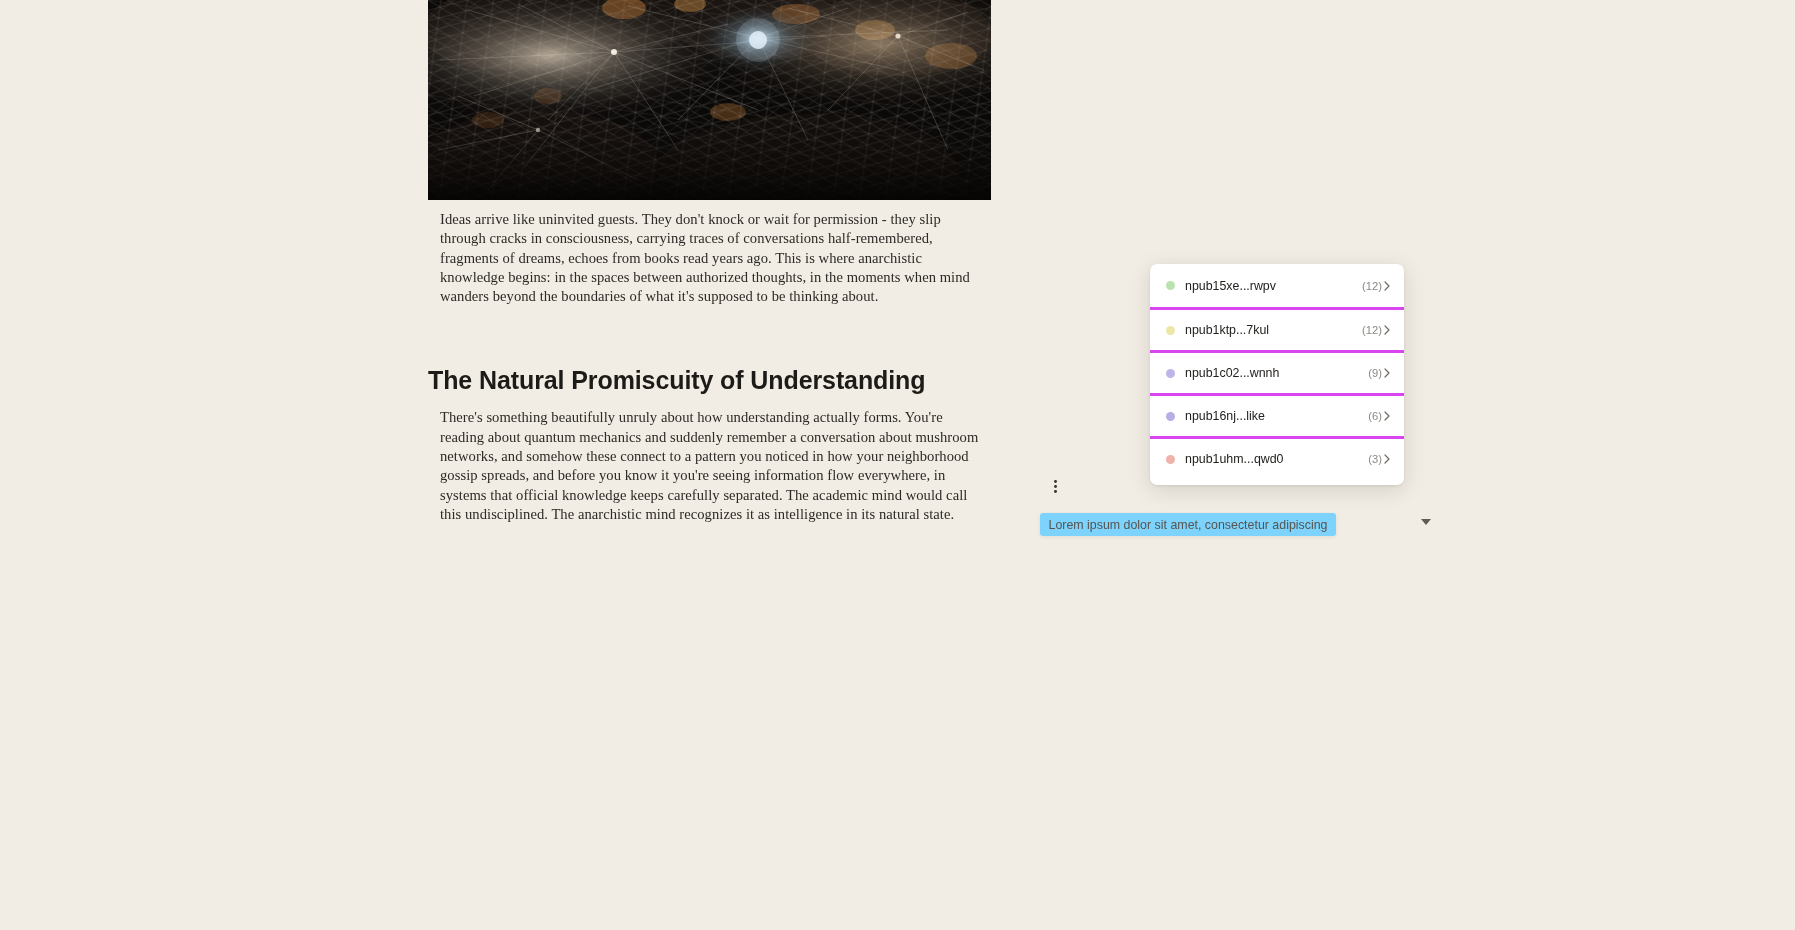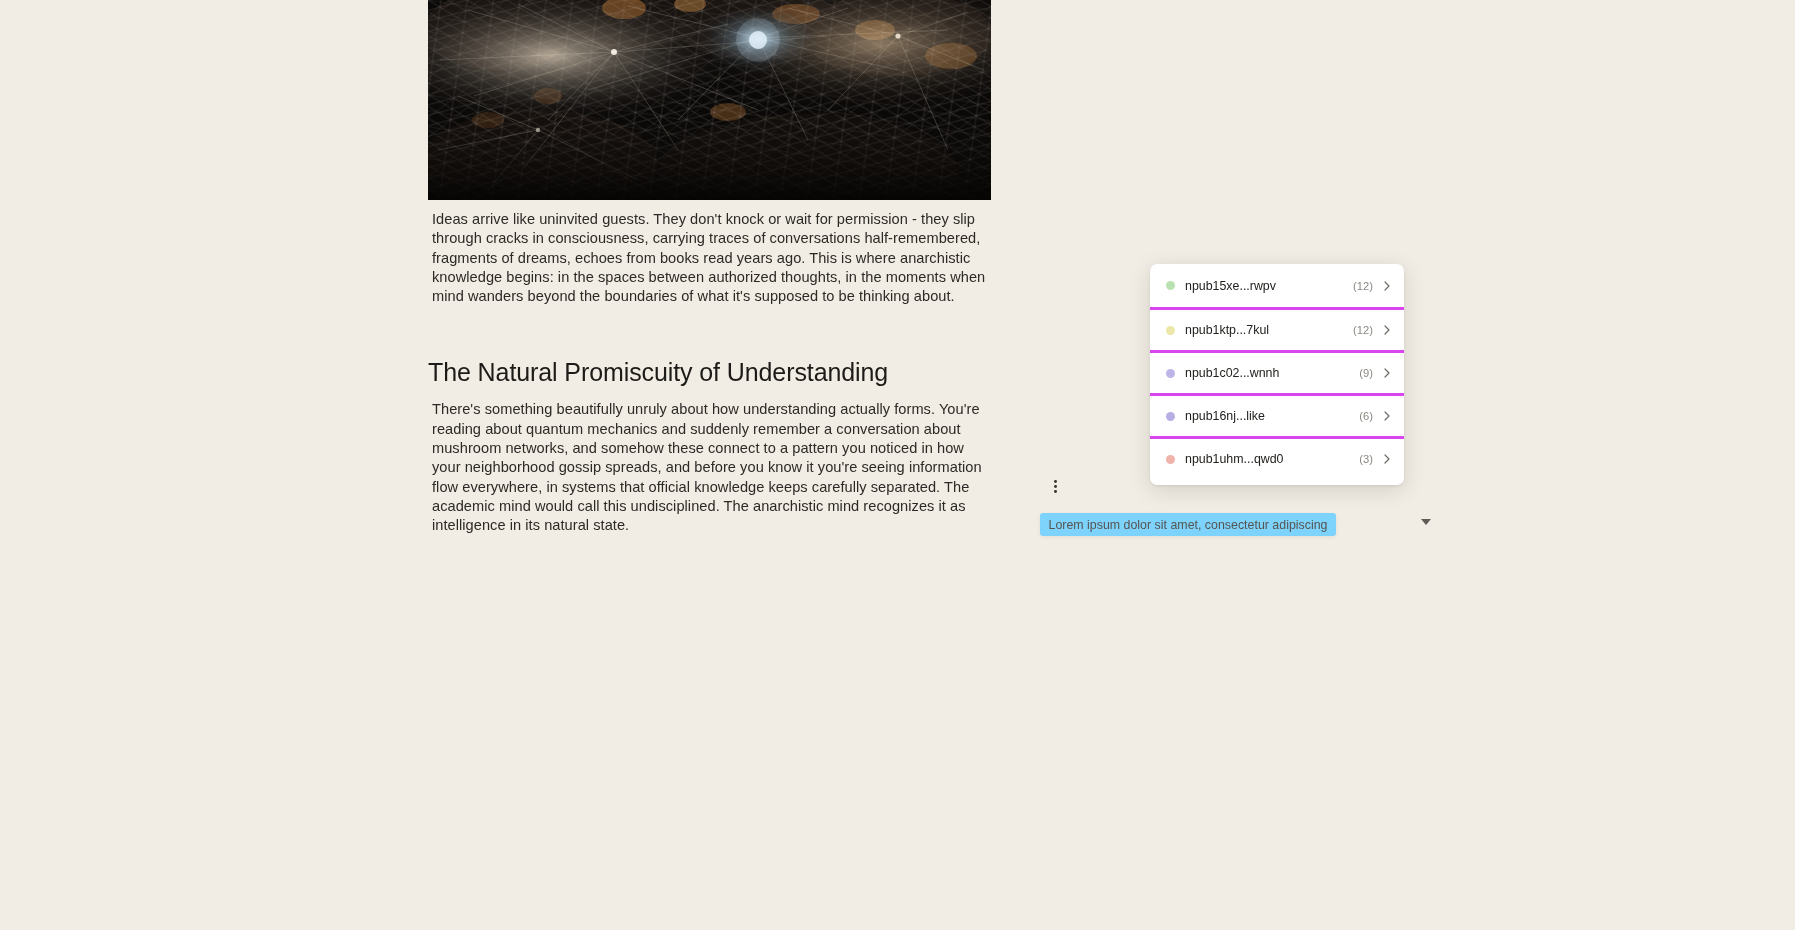--- a/index.html
+++ b/index.html
@@ -34,28 +34,29 @@
     position: relative;
     background: #0d0b0a;
   }
   .hero svg { display: block; }
 
   .para {
     color: #2c2a27;
     font-size: 14.6px;
     line-height: 19.3px;
     letter-spacing: 0.05px;
-    margin: 4px;
+    margin: 12px;
+    font-family: Liberation Serif, serif;
   }
   .para-1 { margin-top: 10px; }
 
   .section-title {
     font-size: 25px;
     line-height: 30px;
-    font-weight: normal;
+    font-weight: bold;
     color: #1d1b18;
     margin: 0;
     padding-top: 47px;
     letter-spacing: -0.1px;
   }
   .para-2 { margin-top: 13px; }
 
   
   .highlights-panel {
     position: absolute;
@@ -94,21 +95,21 @@
     flex: 1 1 auto;
     font-size: 12.4px;
     color: #24221f;
     white-space: nowrap;
     overflow: hidden;
     text-overflow: ellipsis;
   }
   .hl-count {
     font-size: 11.2px;
     color: #8b8882;
-    margin-right: 9px;
+    margin-right: 0;
   }
   .hl-chevron {
     width: 10px;
     height: 10px;
     flex: 0 0 auto;
     color: #6f6c66;
   }
   .hl-chevron svg { display: block; }
 
   

